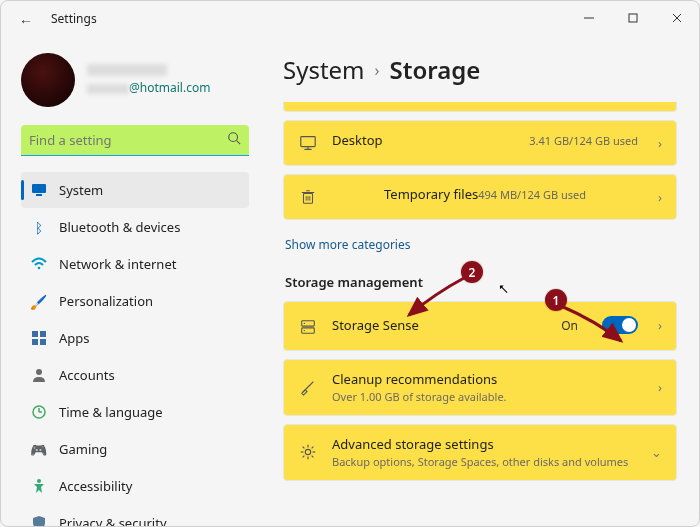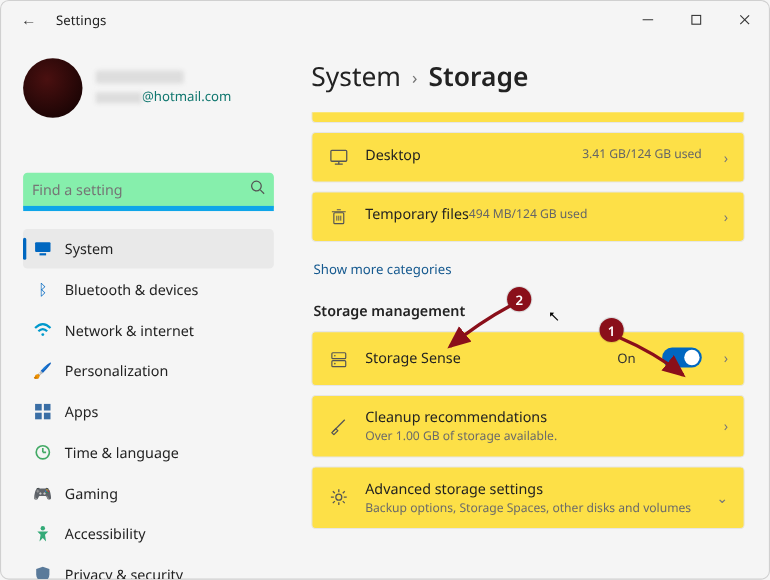--- a/index.html
+++ b/index.html
@@ -12,21 +12,21 @@
   .winbtn { width: 44px; display: flex; align-items: center; justify-content: center; color: #333; }
   .winbtn svg { width: 10px; height: 10px; }
   .content { display: flex; height: calc(100% - 34px); }
   .sidebar { width: 260px; padding: 18px 12px 0 20px; display: flex; flex-direction: column; }
   .profile { display: flex; align-items: center; gap: 12px; margin-bottom: 18px; }
   .avatar { width: 54px; height: 54px; border-radius: 50%; background: radial-gradient(circle at 40% 35%, #4a1010, #1a0404 80%); }
   .profile-text { display: flex; flex-direction: column; }
   .blur-name { width: 80px; height: 12px; background: #ddd; filter: blur(2px); border-radius: 2px; margin-bottom: 3px; }
   .email { font-size: 12px; color: #0f766e; }
   .email-blur { display:inline-block; width:42px; height:10px; background:#ddd; filter:blur(2px); vertical-align:middle; }
-  .search { display: flex; align-items: center; border-bottom: 5px solid #0ea5e9; background: #86efac; padding: 6px 8px; margin-bottom: 16px; border-radius: 4px 4px 0 0; margin-top: 32px; }
+  .search { display: flex; align-items: center; border-bottom: 1px solid #0ea5e9; background: #bef264; padding: 6px 8px; margin-bottom: 16px; border-radius: 4px 4px 0 0; }
   .search input { flex: 1; border: none; background: transparent; outline: none; font-size: 13px; color: #555; }
   .search-icon { color: #555; font-size: 13px; }
   .nav { display: flex; flex-direction: column; gap: 1px; overflow-y:auto; }
   .nav-item { display: flex; align-items: center; gap: 12px; padding: 9px 10px; border-radius: 4px; font-size: 13px; color: #222; position: relative; }
   .nav-item .ico { width: 16px; height: 16px; display: flex; align-items: center; justify-content: center; font-size: 14px; }
   .nav-item.active { background: #e9e9e9; }
   .nav-item.active::before { content:""; position:absolute; left:0; top:8px; bottom:8px; width:3px; background:#0067c0; border-radius:2px; }
   .main { flex: 1; padding: 18px 22px 0 22px; overflow-y: auto; }
   .breadcrumb { font-size: 24px; margin-bottom: 16px; display: flex; align-items: center; gap: 10px; color:#222; }
   .crumb-light { font-weight: 400; }
@@ -139,20 +139,29 @@
               <rect x="9" y="1" width="6" height="6" fill="#3a6ea5"></rect>
               <rect x="1" y="9" width="6" height="6" fill="#3a6ea5"></rect>
               <rect x="9" y="9" width="6" height="6" fill="#3a6ea5"></rect>
             </svg>
           </span>
           <span>Apps</span>
         </div>
       <div class="nav-item">
           <span class="ico">
             <svg viewBox="0 0 16 16" width="16" height="16">
+              <circle cx="8" cy="5" r="3" fill="#6a6a6a"></circle>
+              <path d="M2 15 Q2 10 8 10 Q14 10 14 15 Z" fill="#6a6a6a"></path>
+            </svg>
+          </span>
+          <span>Accounts</span>
+        </div>
+      <div class="nav-item">
+          <span class="ico">
+            <svg viewBox="0 0 16 16" width="16" height="16">
               <circle cx="8" cy="8" r="6" fill="none" stroke="#4a6" stroke-width="1.5"></circle>
               <line x1="8" y1="8" x2="8" y2="4" stroke="#4a6" stroke-width="1.5"></line>
               <line x1="8" y1="8" x2="11" y2="8" stroke="#4a6" stroke-width="1.5"></line>
             </svg>
           </span>
           <span>Time &amp; language</span>
         </div>
       <div class="nav-item">
           <span class="ico">🎮</span>
           <span>Gaming</span>
@@ -211,21 +220,21 @@
           <svg viewBox="0 0 20 20">
             <rect x="5" y="6" width="10" height="11" rx="1" fill="none" stroke="#555" stroke-width="1.2"></rect>
             <line x1="3" y1="5" x2="17" y2="5" stroke="#555" stroke-width="1.2"></line>
             <line x1="8" y1="3" x2="12" y2="3" stroke="#555" stroke-width="1.2"></line>
             <line x1="8" y1="9" x2="8" y2="14" stroke="#555"></line>
             <line x1="10" y1="9" x2="10" y2="14" stroke="#555"></line>
             <line x1="12" y1="9" x2="12" y2="14" stroke="#555"></line>
           </svg>
         </div>
       <div class="card-body">
-        <div style="display:flex; justify-content:flex-start; align-items:center;">
+        <div style="display:flex; justify-content:center; align-items:center;">
           <span class="card-title">Temporary files</span>
           <span class="usage">494 MB/124 GB used</span>
         </div>
         <div class="bar">
             <div class="bar-fill" style="width:1%; background:#aaa"></div>
           </div>
       </div>
       <span class="chev">›</span>
     </div>
 

